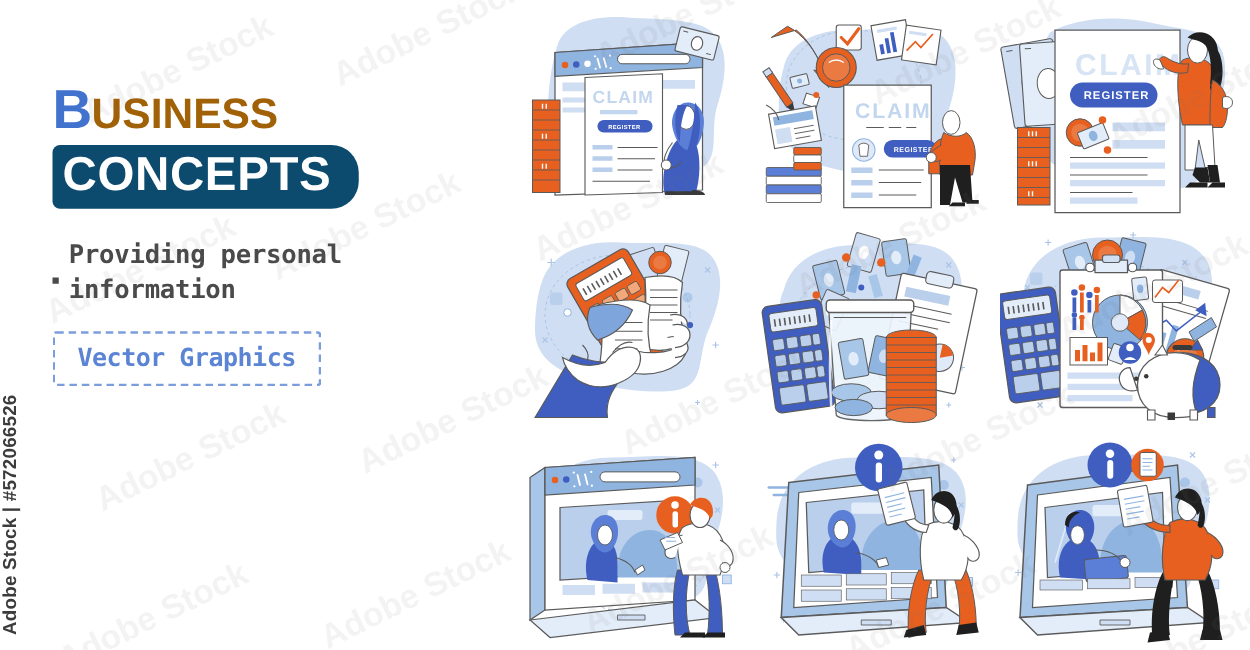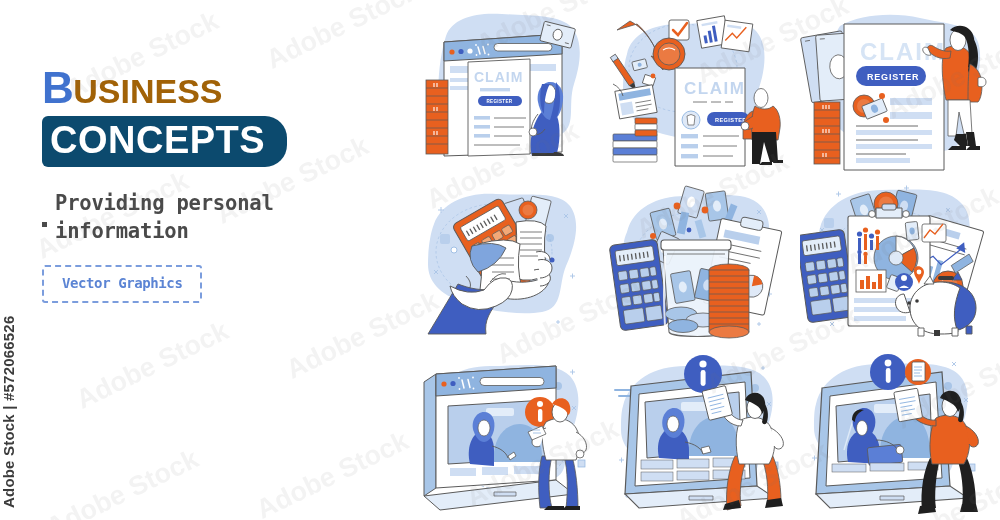--- a/index.html
+++ b/index.html
@@ -85,21 +85,21 @@
 
   .vg-chip {
     margin-top: 18px;
     display: inline-block;
     border: 2px dashed #7b9ddd;
     border-radius: 3px;
     padding: 7px 18px 9px 18px;
   }
   .vg-chip .txt {
     font-family: "DejaVu Sans Mono", monospace;
-    font-size: 14px; font-weight: bold; color: #5b84d4;
+    font-size: 20px; font-weight: bold; color: #5b84d4;
     letter-spacing: -0.4px;
   }
 
   
   .grid {
     position: absolute;
     left: 410px; top: 6px;
     width: 585px; height: 510px;
     display: grid;
     grid-template-columns: repeat(3, 1fr);

